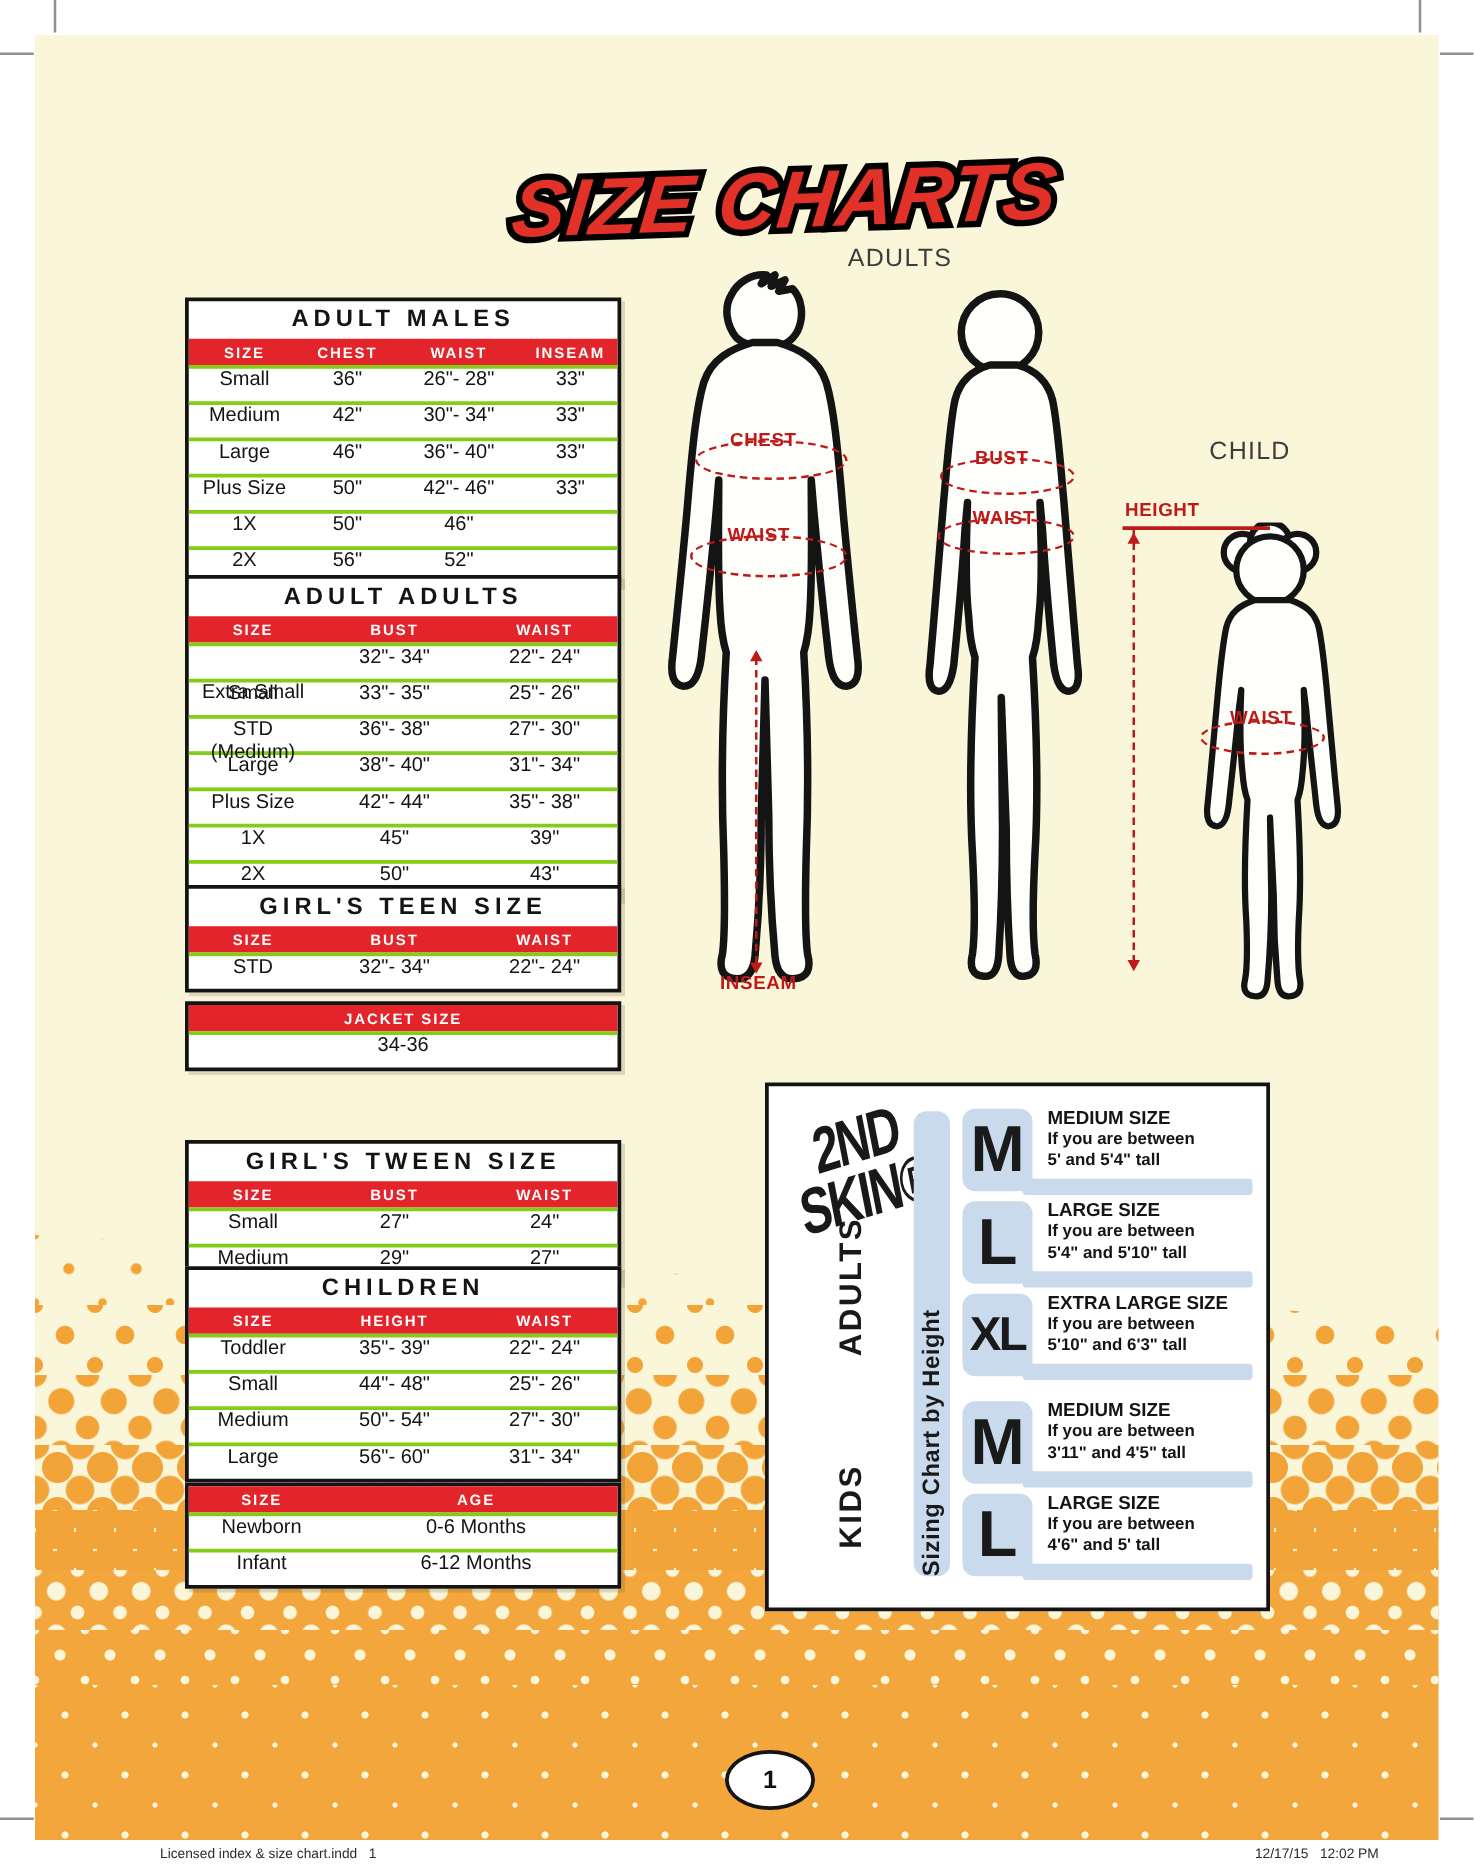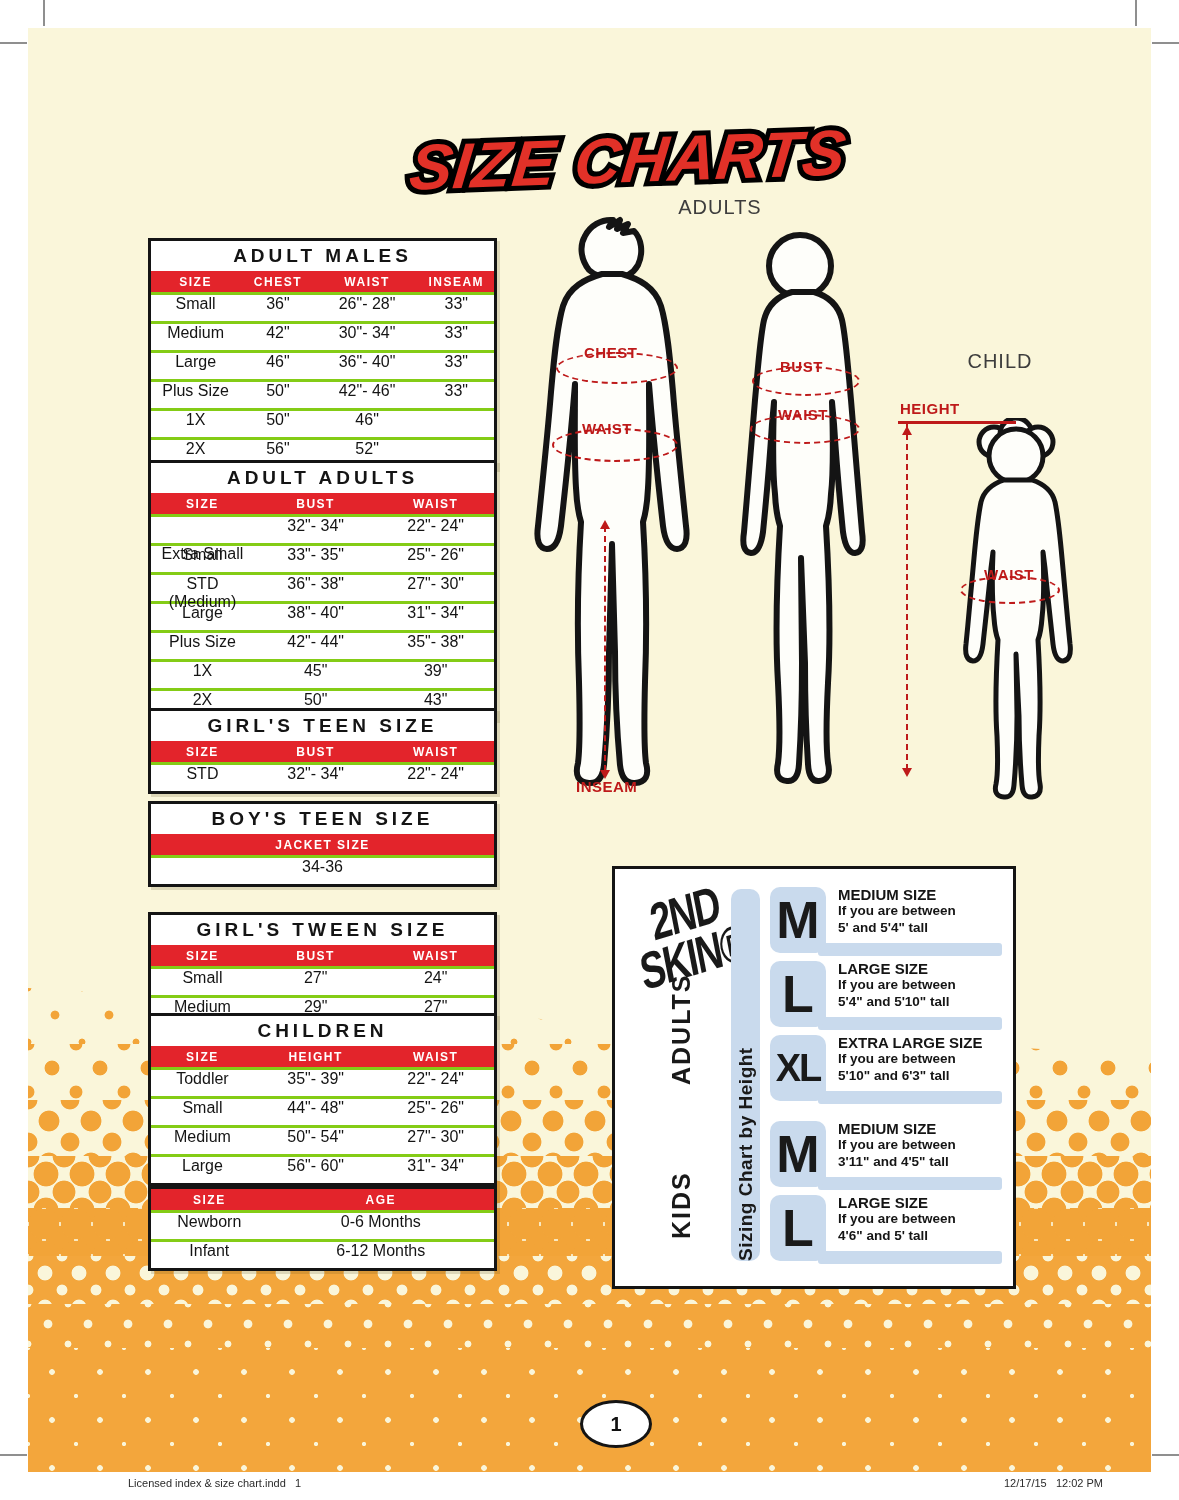--- a/index.html
+++ b/index.html
@@ -257,21 +257,20 @@
             <div class="th" style="width: 34%;">WAIST</div>
           </div>
           <div class="trow">
             <div class="td" style="width: 30%;">STD</div>
             <div class="td" style="width: 36%;">32"- 34"</div>
             <div class="td" style="width: 34%;">22"- 24"</div>
           </div>
         </div>
     </div>
     <div class="tbl" style="top:773px;">
-      <div class="tbl-title">BOY'S TEEN SIZE</div>
       <div>
           <div class="thead">
             <div class="th" style="width: 100%;">JACKET SIZE</div>
           </div>
           <div class="trow">
             <div class="td" style="width: 100%;">34-36</div>
           </div>
         </div>
     </div>
     <div class="tbl" style="top:884px;">

